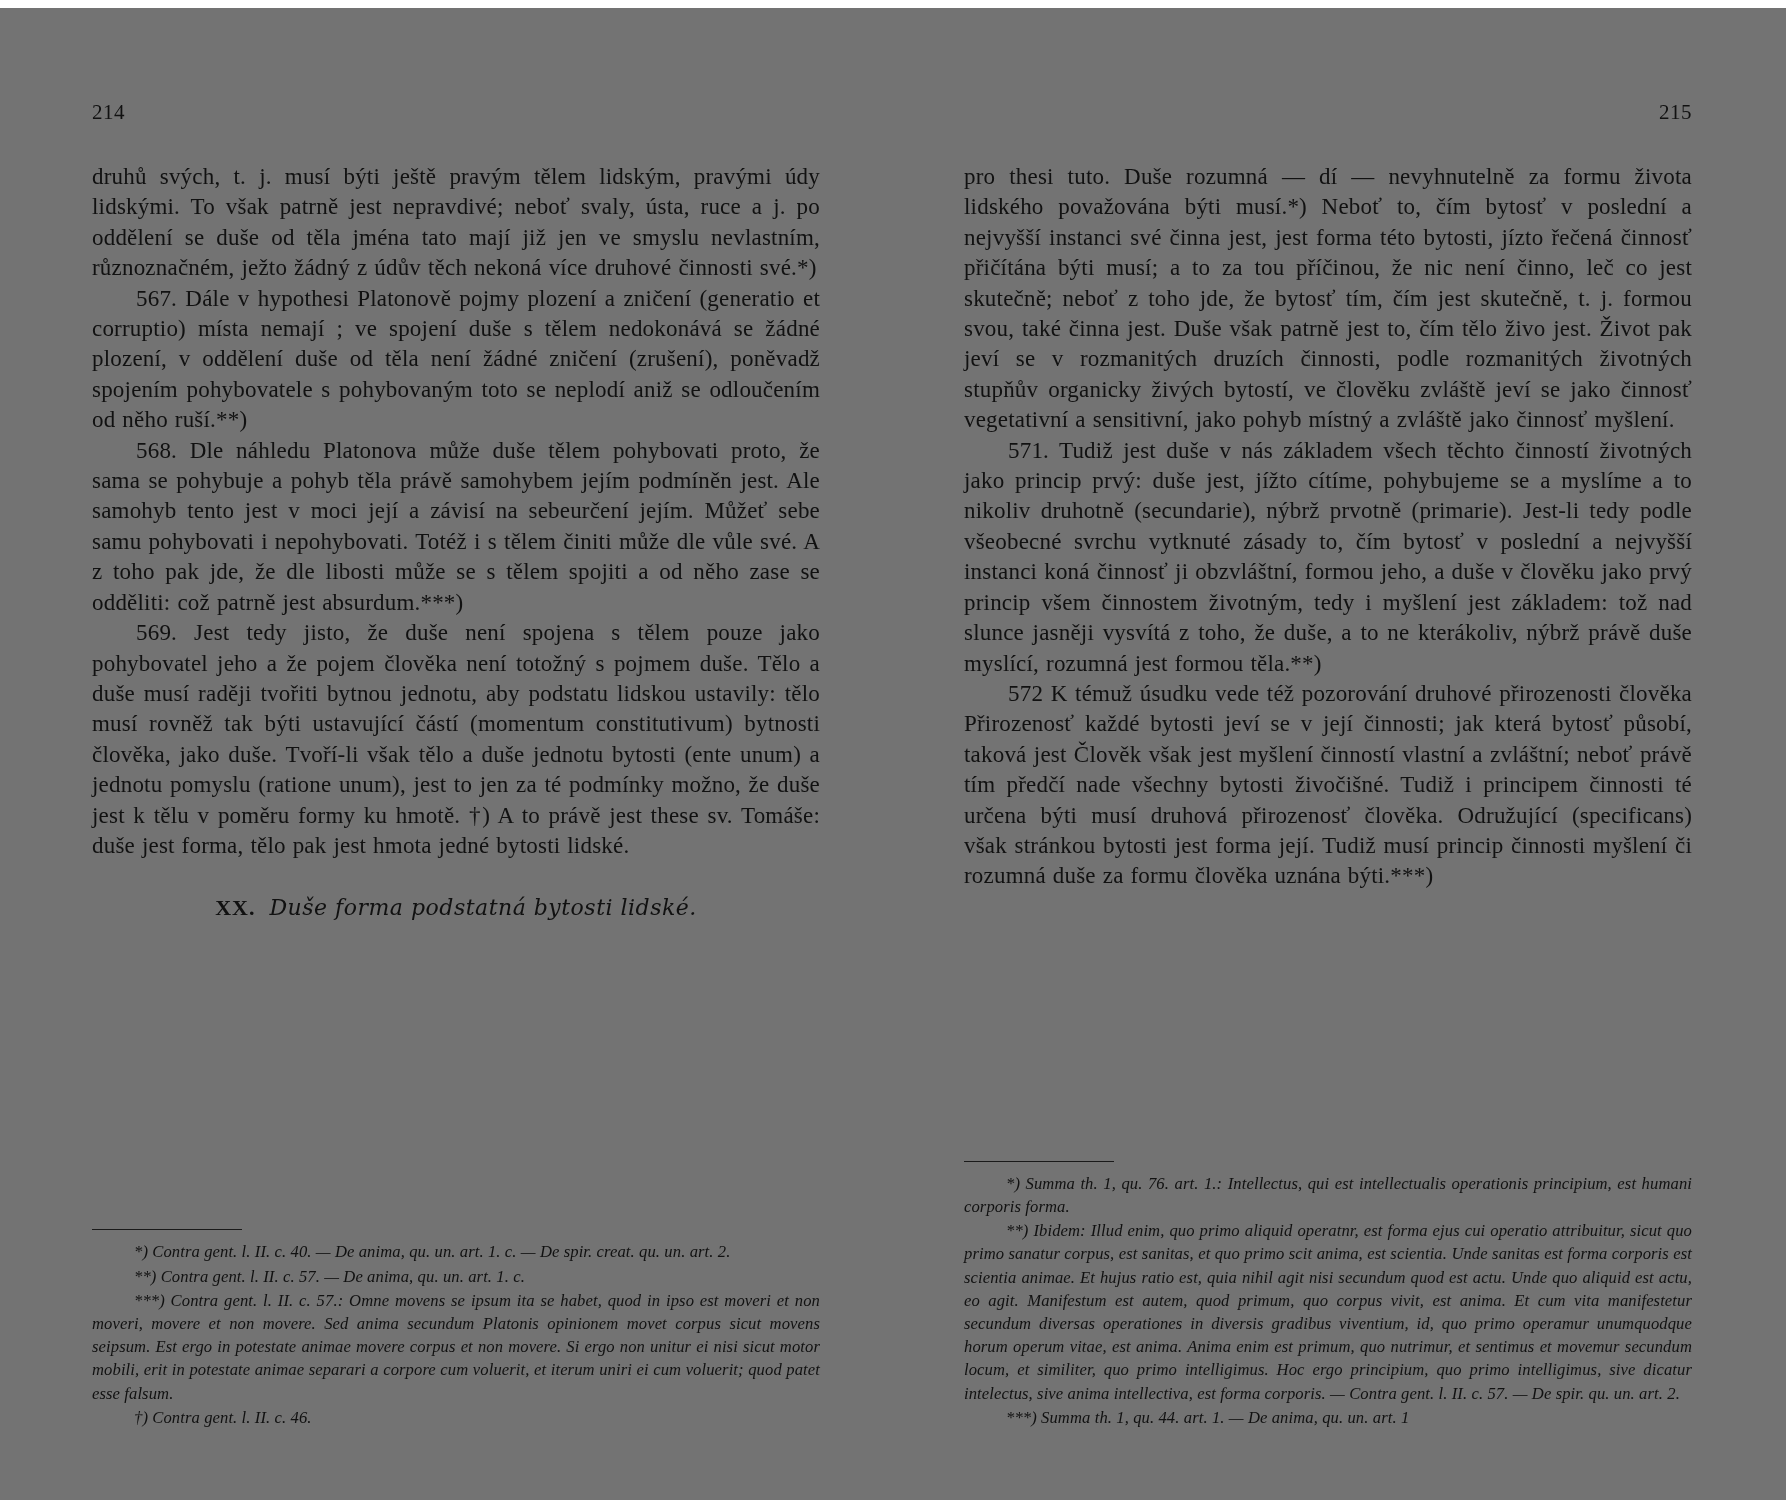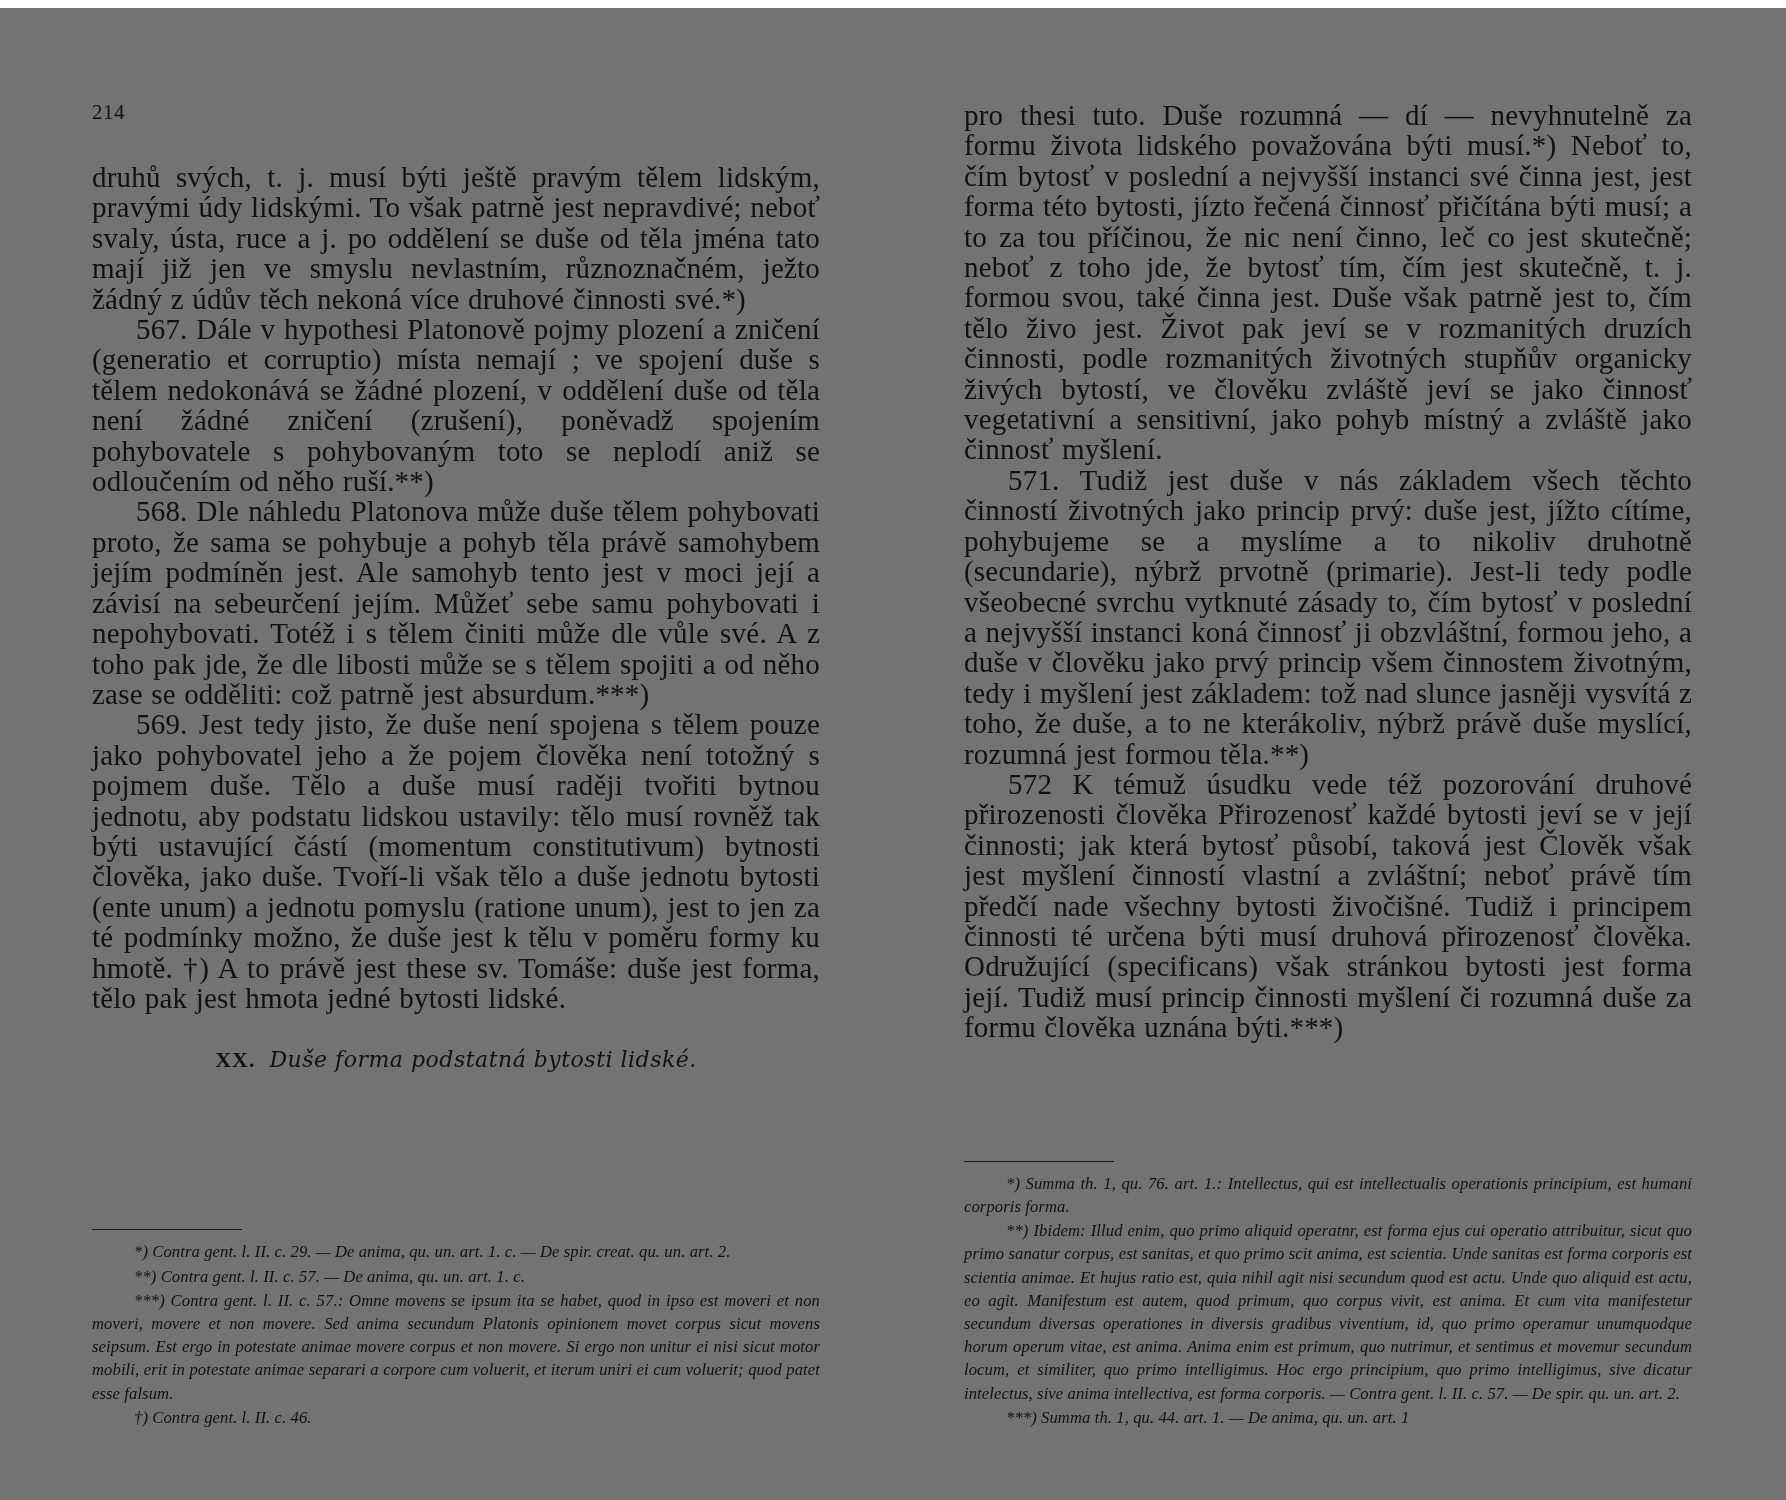--- a/index.html
+++ b/index.html
@@ -42,21 +42,21 @@
     font-family: "Liberation Serif", serif;
     letter-spacing: 0.5px;
     margin-bottom: 38px;
     height: 24px;
   }
   .folio-left { text-align: left; }
   .folio-right { text-align: right; }
 
   p.body {
     margin: 0;
-    font-size: 29px;
+    font-size: 23px;
     line-height: 30.4px;
     text-align: justify;
     text-justify: inter-word;
     letter-spacing: 0.2px;
     word-spacing: 1px;
     text-indent: 0;
   }
   p.body.indent {
     text-indent: 44px;
   }
@@ -114,29 +114,30 @@
       <p class="body indent">569. Jest tedy jisto, že duše není spojena s tělem pouze jako pohybovatel jeho a že pojem člověka není totožný s pojmem duše. Tělo a duše musí raději tvořiti bytnou jednotu, aby podstatu lidskou ustavily: tělo musí rovněž tak býti ustavující částí (momentum constitutivum) bytnosti člověka, jako duše. Tvoří-li však tělo a duše jednotu bytosti (ente unum) a jednotu pomyslu (ratione unum), jest to jen za té podmínky možno, že duše jest k tělu v poměru formy ku hmotě. †) A to právě jest these sv. Tomáše: duše jest forma, tělo pak jest hmota jedné bytosti lidské.</p>
 
       <div class="sect-title">
         <span class="sect-num">XX.</span><span class="sect-script">Duše forma podstatná bytosti lidské.</span>
       </div>
 
 
       <div class="left-notes-wrap">
         <hr class="rule">
         <div class="notes">
-          <p class="note">*) Contra gent. l. II. c. 29. — De anima, qu. un. art. 1. c. — De spir. creat. qu. un. art. 2.</p>
+          <p class="note">*) Contra gent. l. II. c. 40. — De anima, qu. un. art. 1. c. — De spir. creat. qu. un. art. 2.</p>
           <p class="note">**) Contra gent. l. II. c. 57. — De anima, qu. un. art. 1. c.</p>
           <p class="note">***) Contra gent. l. II. c. 57.: Omne movens se ipsum ita se habet, quod in ipso est moveri et non moveri, movere et non movere. Sed anima secundum Platonis opinionem movet corpus sicut movens seipsum. Est ergo in potestate animae movere corpus et non movere. Si ergo non unitur ei nisi sicut motor mobili, erit in potestate animae separari a corpore cum voluerit, et iterum uniri ei cum voluerit; quod patet esse falsum.</p>
           <p class="note">†) Contra gent. l. II. c. 46.</p>
         </div>
       </div>
     </div>
 
     <div class="col">
+      <div class="folio folio-right">215</div>
 
       <p class="body">pro thesi tuto. Duše rozumná — dí — nevyhnutelně za formu života lidského považována býti musí.*) Neboť to, čím bytosť v poslední a nejvyšší instanci své činna jest, jest forma této bytosti, jízto řečená činnosť přičítána býti musí; a to za tou příčinou, že nic není činno, leč co jest skutečně; neboť z toho jde, že bytosť tím, čím jest skutečně, t. j. formou svou, také činna jest. Duše však patrně jest to, čím tělo živo jest. Život pak jeví se v rozmanitých druzích činnosti, podle rozmanitých životných stupňův organicky živých bytostí, ve člověku zvláště jeví se jako činnosť vegetativní a sensitivní, jako pohyb místný a zvláště jako činnosť myšlení.</p>
       <p class="body indent">571. Tudiž jest duše v nás základem všech těchto činností životných jako princip prvý: duše jest, jížto cítíme, pohybujeme se a myslíme a to nikoliv druhotně (secundarie), nýbrž prvotně (primarie). Jest-li tedy podle všeobecné svrchu vytknuté zásady to, čím bytosť v poslední a nejvyšší instanci koná činnosť ji obzvláštní, formou jeho, a duše v člověku jako prvý princip všem činnostem životným, tedy i myšlení jest základem: tož nad slunce jasněji vysvítá z toho, že duše, a to ne kterákoliv, nýbrž právě duše myslící, rozumná jest formou těla.**)</p>
       <p class="body indent">572 K témuž úsudku vede též pozorování druhové přirozenosti člověka Přirozenosť každé bytosti jeví se v její činnosti; jak která bytosť působí, taková jest Člověk však jest myšlení činností vlastní a zvláštní; neboť právě tím předčí nade všechny bytosti živočišné. Tudiž i principem činnosti té určena býti musí druhová přirozenosť člověka. Odružující (specificans) však stránkou bytosti jest forma její. Tudiž musí princip činnosti myšlení či rozumná duše za formu člověka uznána býti.***)</p>
 
       <div class="left-notes-wrap">
         <hr class="rule rule-right right-col">
         <div class="notes">
           <p class="note">*) Summa th. 1, qu. 76. art. 1.: Intellectus, qui est intellectualis operationis principium, est humani corporis forma.</p>
           <p class="note">**) Ibidem: Illud enim, quo primo aliquid operatnr, est forma ejus cui operatio attribuitur, sicut quo primo sanatur corpus, est sanitas, et quo primo scit anima, est scientia. Unde sanitas est forma corporis est scientia animae. Et hujus ratio est, quia nihil agit nisi secundum quod est actu. Unde quo aliquid est actu, eo agit. Manifestum est autem, quod primum, quo corpus vivit, est anima. Et cum vita manifestetur secundum diversas operationes in diversis gradibus viventium, id, quo primo operamur unumquodque horum operum vitae, est anima. Anima enim est primum, quo nutrimur, et sentimus et movemur secundum locum, et similiter, quo primo intelligimus. Hoc ergo principium, quo primo intelligimus, sive dicatur intelectus, sive anima intellectiva, est forma corporis. — Contra gent. l. II. c. 57. — De spir. qu. un. art. 2.</p>

